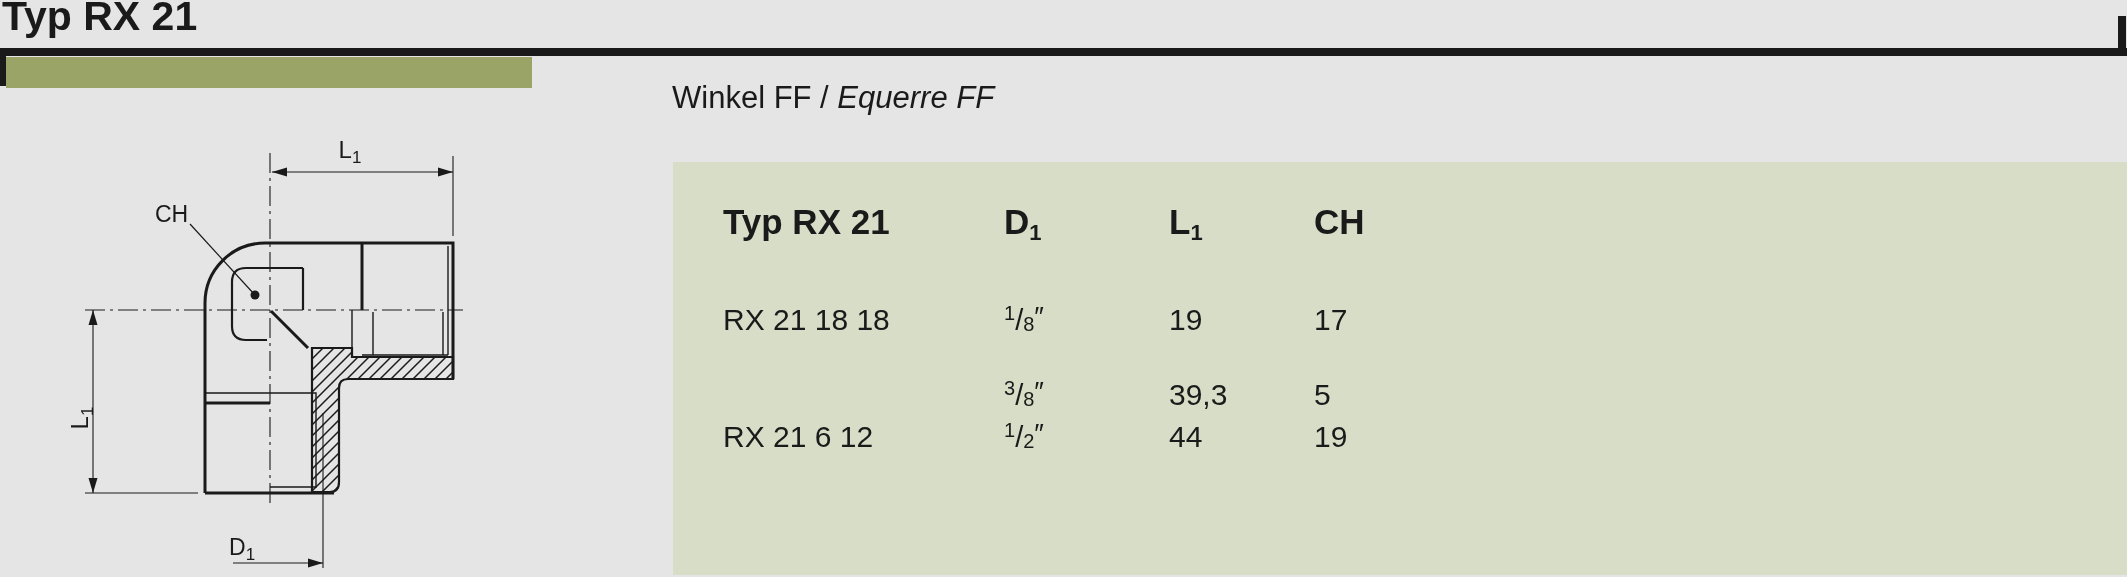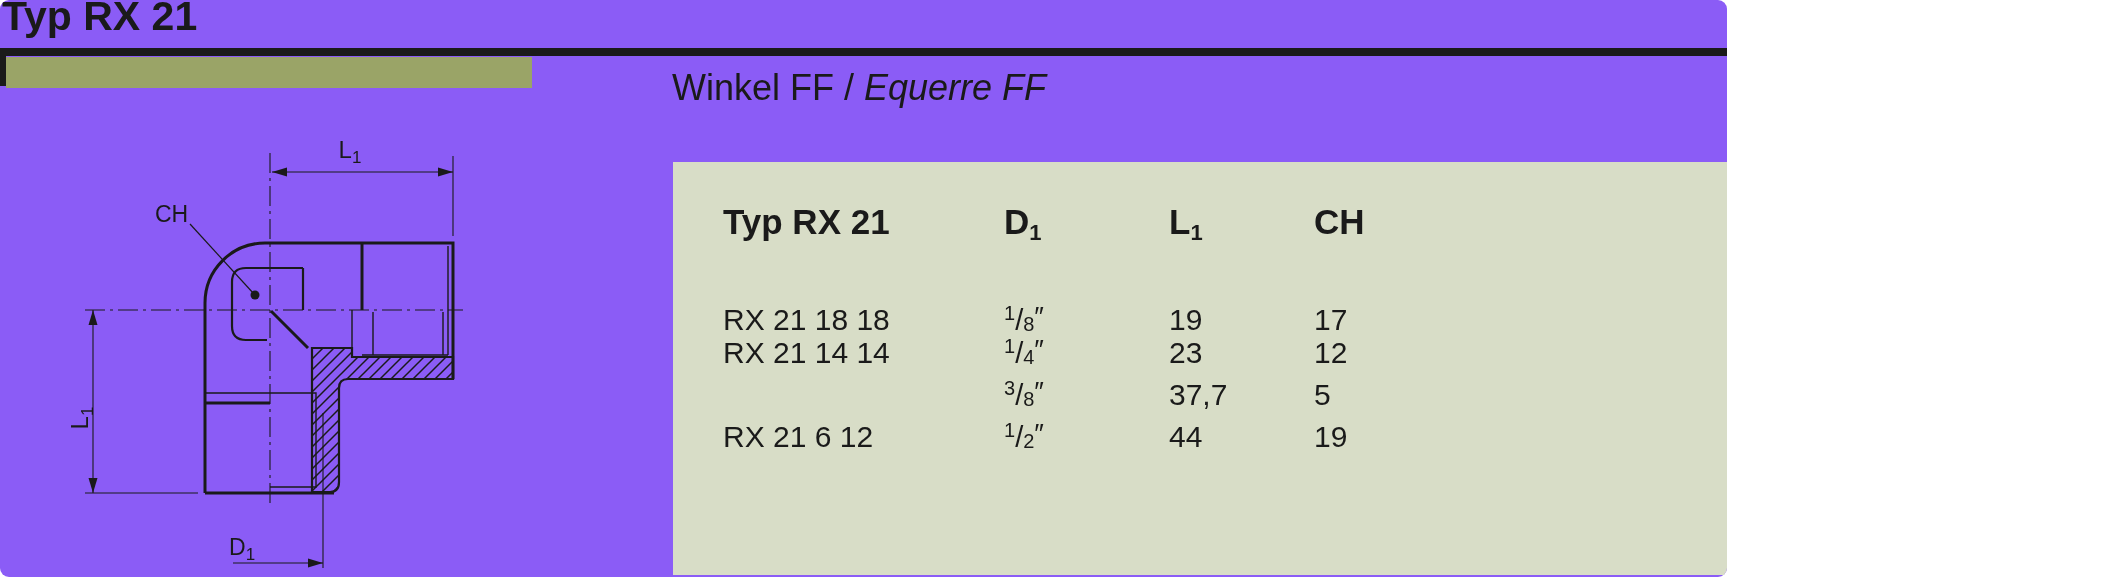--- a/index.html
+++ b/index.html
@@ -1,27 +1,27 @@
 <!DOCTYPE html>
 <html style="--accent: #9aa467; --tablebg: #d8ddc7; --ink: #1a1a1a;"><head>
 <meta charset="utf-8">
 <style>
   html,body{margin:0;padding:0;background:#fff;}
-  #page{position:relative;width:1727px;height:577px;background:#8b5cf6;overflow:hidden;
-        font-family:"Liberation Sans",sans-serif;color:var(--ink,#1a1a1a);border-radius:9px;}
+  #page{position:relative;width:2127px;height:577px;background:#e5e5e5;overflow:hidden;
+        font-family:"Liberation Sans",sans-serif;color:var(--ink,#1a1a1a);}
 
   
   #title{position:absolute;left:2px;top:-6px;font-size:41px;font-weight:bold;letter-spacing:0;line-height:44px;}
   #rule{position:absolute;left:0;top:48px;width:2127px;height:8px;background:var(--ink,#1a1a1a);}
   #rule-tick-right{position:absolute;left:2118px;top:16px;width:8px;height:40px;background:var(--ink,#1a1a1a);}
   #rule-tick-left{position:absolute;left:0;top:48px;width:6px;height:38px;background:var(--ink,#1a1a1a);}
   #olivebar{position:absolute;left:6px;top:57px;width:526px;height:31px;background:var(--accent,#9aa467);}
 
   
-  #subtitle{position:absolute;left:672px;top:70px;font-size:36px;line-height:36px;}
+  #subtitle{position:absolute;left:672px;top:80px;font-size:31px;line-height:36px;}
   #subtitle .it{font-style:italic;}
 
   
   #datatable{position:absolute;left:673px;top:162px;right:0;bottom:2px;background:var(--tablebg,#d8ddc7);}
   .trow{position:absolute;left:0;right:0;height:42px;}
   .trow .c{position:absolute;top:0;white-space:nowrap;font-size:30px;line-height:36px;}
   .c1{left:50px;}  .c2{left:331px;}  .c3{left:496px;}  .c4{left:641px;}
   #thead{top:40px;height:48px;}
   #thead .c{font-weight:bold;font-size:35px;line-height:40px;}
   #thead sub{font-size:22px;position:relative;top:6px;vertical-align:baseline;line-height:0;}
@@ -116,30 +116,24 @@
       <div class="c c4">CH</div>
     </div>
 
     <div class="trow" style="top:140px">
       <div class="c c1">RX 21 18 18</div>
       <div class="c c2 frac"><span class="num">1</span><span class="sl">/</span><span class="den">8</span><span class="mk">″</span></div>
       <div class="c c3">19</div>
       <div class="c c4">17</div>
     </div>
 
-    <div class="trow" style="top:173px">
-      <div class="c c1">RX 21 14 14</div>
-      <div class="c c2 frac"><span class="num">1</span><span class="sl">/</span><span class="den">4</span><span class="mk">″</span></div>
-      <div class="c c3">23</div>
-      <div class="c c4">12</div>
-    </div>
 
     <div class="trow" style="top:215px">
       <div class="c c2 frac"><span class="num">3</span><span class="sl">/</span><span class="den">8</span><span class="mk">″</span></div>
-      <div class="c c3">37,7</div>
+      <div class="c c3">39,3</div>
       <div class="c c4">5</div>
     </div>
 
     <div class="trow" style="top:257px">
       <div class="c c1">RX 21 6 12</div>
       <div class="c c2 frac"><span class="num">1</span><span class="sl">/</span><span class="den">2</span><span class="mk">″</span></div>
       <div class="c c3">44</div>
       <div class="c c4">19</div>
     </div>
 

